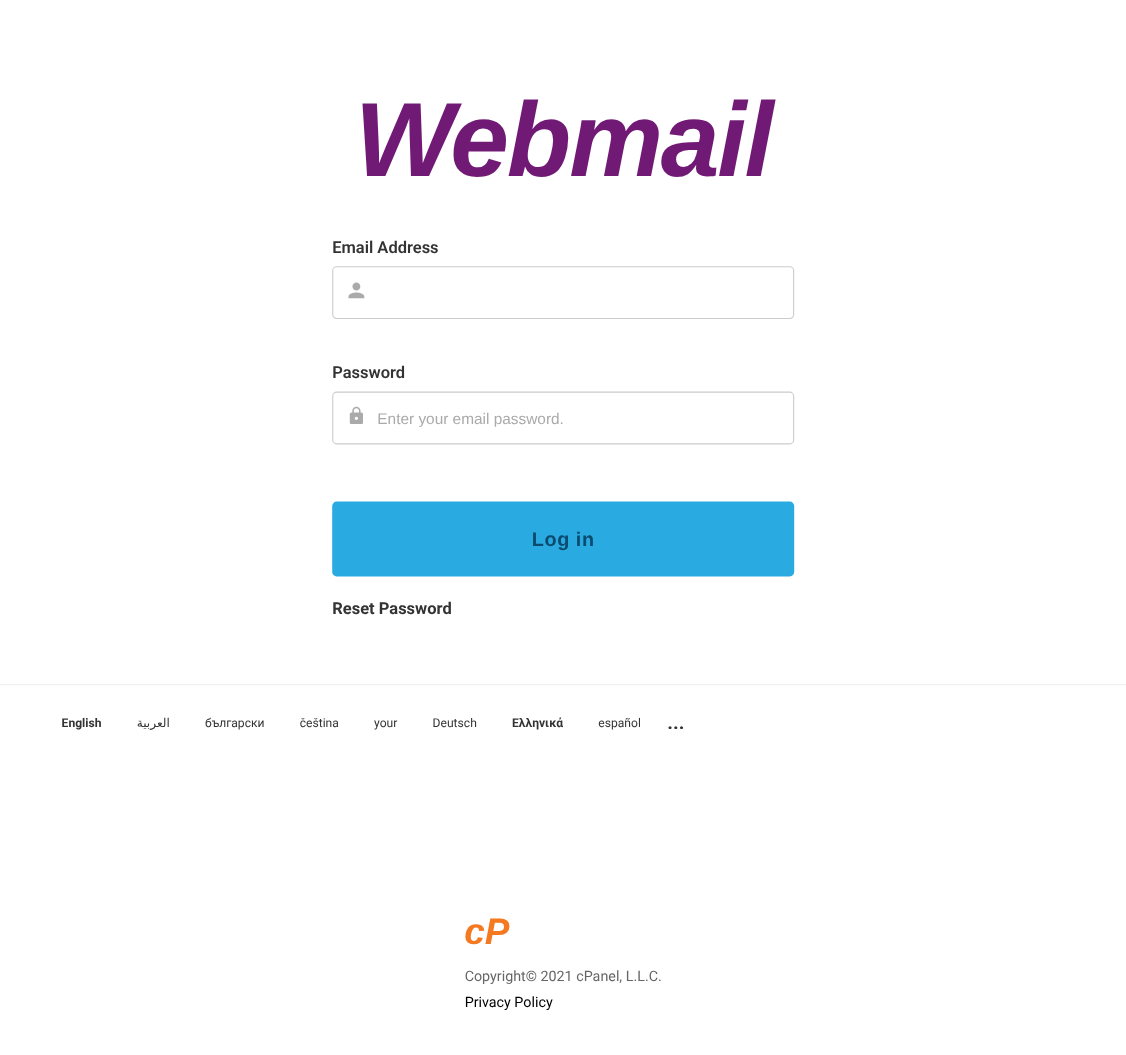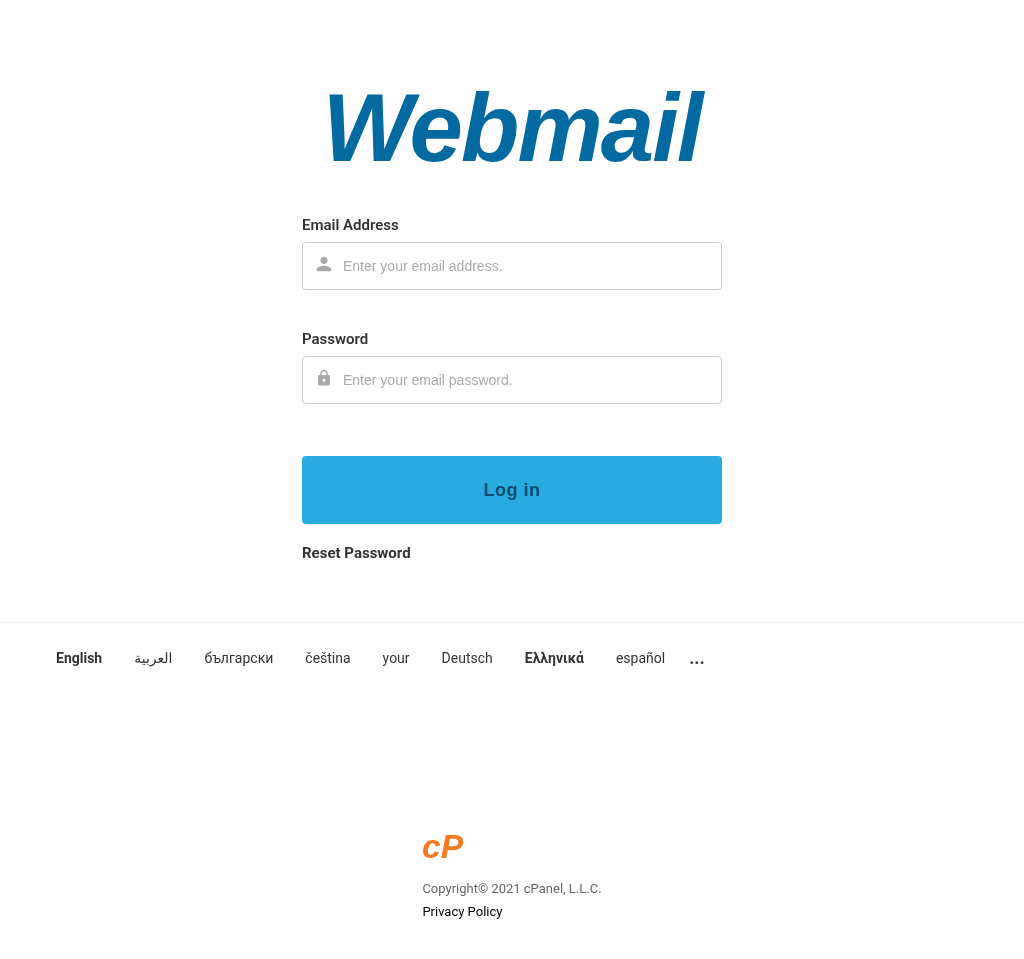--- a/index.html
+++ b/index.html
@@ -28,21 +28,21 @@
 
     .logo-section {
       margin-top: 80px;
       margin-bottom: 40px;
     }
 
     .logo-text {
       font-size: 96px;
       font-weight: 900;
       font-style: italic;
-      color: #0369a1;
+      color: #701a75;
       letter-spacing: -2px;
       line-height: 1;
       font-family: Arial Black, Impact, sans-serif;
     }
 
     .form-section {
       width: 420px;
       display: flex;
       flex-direction: column;
       align-items: flex-start;
@@ -125,21 +125,21 @@
       width: 100%;
       border-top: 1px solid #eeeeee;
       padding: 20px 40px;
       display: flex;
       align-items: center;
       flex-wrap: wrap;
       gap: 0;
     }
 
     .lang-item {
-      font-size: 14px;
+      font-size: 11px;
       color: #333333;
       cursor: pointer;
       padding: 4px 16px;
       font-weight: normal;
       text-align: right;
     }
 
     .lang-item.active {
       font-weight: 700;
     }
@@ -202,21 +202,20 @@
   <div class="form-section">
 
     <div class="email-group">
       <div class="field-label">Email Address</div>
       <div class="input-wrapper">
         <span class="input-icon">
           <svg width="18" height="18" viewBox="0 0 24 24" fill="#aaaaaa">
             <path d="M12 12c2.7 0 4.8-2.1 4.8-4.8S14.7 2.4 12 2.4 7.2 4.5 7.2 7.2 9.3 12 12 12zm0 2.4c-3.2 0-9.6 1.6-9.6 4.8v2.4h19.2v-2.4c0-3.2-6.4-4.8-9.6-4.8z"></path>
           </svg>
         </span>
-        <input class="input-field" type="email" placeholder="Enter your email address." style="">
       </div>
     </div>
 
     <div class="password-group">
       <div class="field-label">Password</div>
       <div class="input-wrapper">
         <span class="input-icon">
           <svg width="18" height="18" viewBox="0 0 24 24" fill="#aaaaaa">
             <path d="M18 8h-1V6c0-2.8-2.2-5-5-5S7 3.2 7 6v2H6c-1.1 0-2 .9-2 2v10c0 1.1.9 2 2 2h12c1.1 0 2-.9 2-2V10c0-1.1-.9-2-2-2zm-6 9c-1.1 0-2-.9-2-2s.9-2 2-2 2 .9 2 2-.9 2-2 2zm3.1-9H8.9V6c0-1.7 1.4-3.1 3.1-3.1 1.7 0 3.1 1.4 3.1 3.1v2z"></path>
           </svg>

